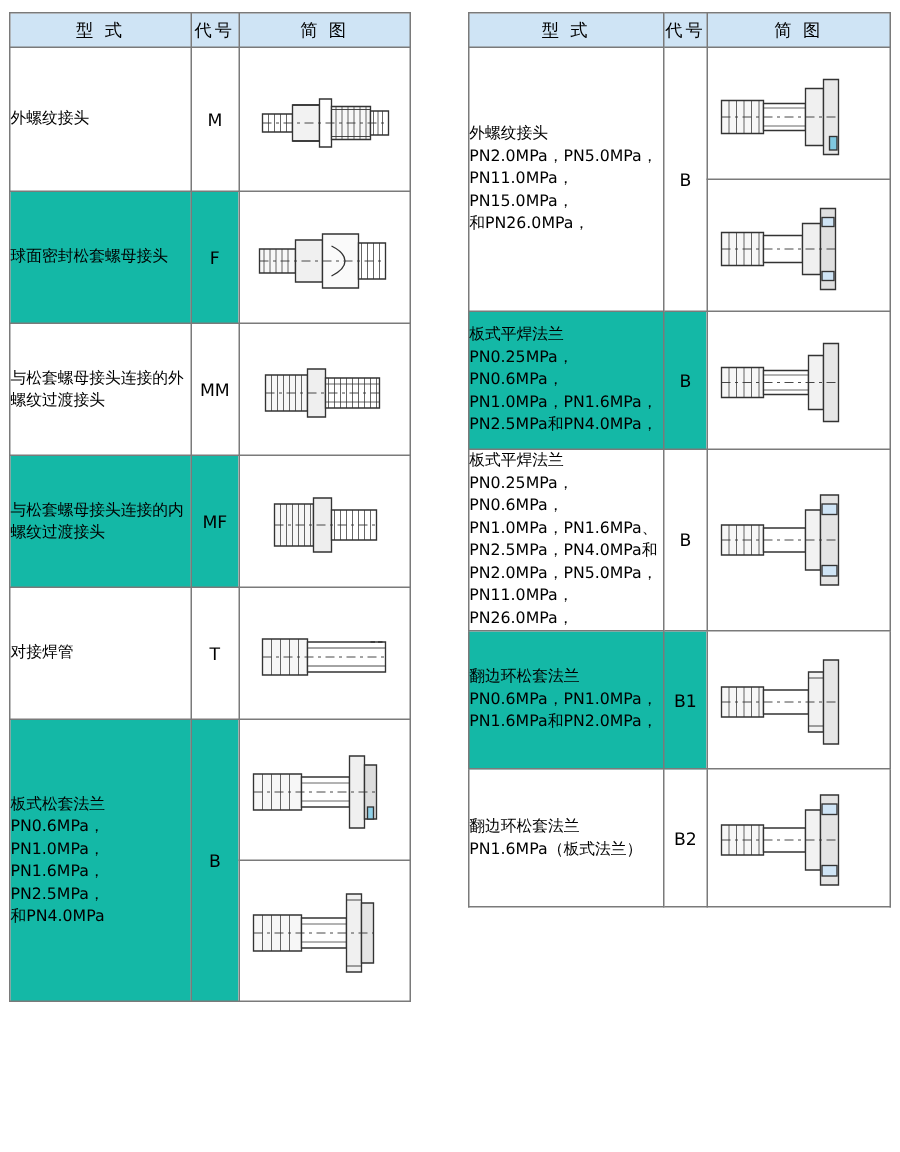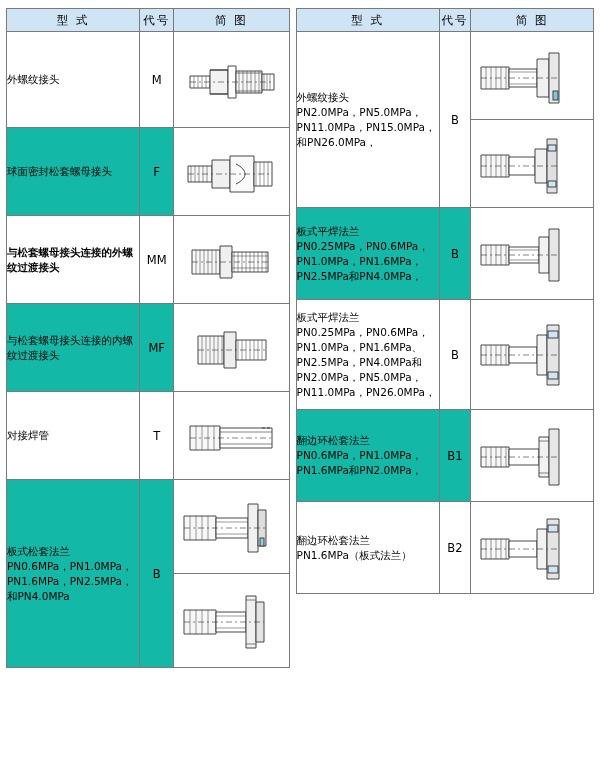--- a/index.html
+++ b/index.html
@@ -23,21 +23,21 @@
   }
   .title {
     font-size: 12.5px;
     line-height: 18px;
     color: #000;
     margin: 2px 0 8px 2px;
     white-space: nowrap;
   }
   .tables {
     display: flex;
-    gap: 0px;
+    gap: 16px;
     align-items: flex-start;
   }
   table.t {
     border-collapse: collapse;
     table-layout: fixed;
     background: #fff;
   }
   table.t td, table.t th {
     border: 1px solid #7a7a7a;
     padding: 0;
@@ -137,21 +137,21 @@
                 <path d="M60 32 C 72 38, 72 46, 60 52" fill="none"></path>
                 <path d="M12 42 L96 42" stroke-dasharray="6 3 2 3" stroke-width="0.6"></path>
                 <path d="M15 34 L15 50 M19 34 L19 50 M23 34 L23 50 M27 34 L27 50 M31 34 L31 50" stroke-width="0.5"></path>
                 <path d="M80 30 L80 54 M84 30 L84 54 M88 30 L88 54 M92 30 L92 54" stroke-width="0.5"></path>
               </g>
             </svg>
           </td>
         </tr>
 
         <tr style="height:88px;">
-          <td class="cell-label plain" style="white-space:pre-line;font-weight:bold;">与松套螺母接头连接的外螺纹过渡接头</td>
+          <td class="cell-label plain" style="white-space:pre-line;">与松套螺母接头连接的外螺纹过渡接头</td>
           <td class="cell-code plain">MM</td>
           <td class="figcell">
             <svg width="110" height="80" viewBox="0 0 110 80">
               <g stroke="#333" fill="#fff" stroke-width="0.9">
                 <path d="M16 30 L16 54 L44 54 L44 30 Z" fill="#f7f7f7"></path>
                 <path d="M44 26 L44 58 L56 58 L56 26 Z" fill="#efefef"></path>
                 <path d="M56 32 L56 52 L92 52 L92 32 Z"></path>
                 <path d="M16 42 L92 42" stroke-dasharray="6 3 2 3" stroke-width="0.6"></path>
                 <path d="M20 30 L20 54 M24 30 L24 54 M28 30 L28 54 M32 30 L32 54 M36 30 L36 54 M40 30 L40 54" stroke-width="0.5"></path>
                 <path d="M58 32 L58 52 M62 32 L62 52 M66 32 L66 52 M70 32 L70 52 M74 32 L74 52 M78 32 L78 52 M82 32 L82 52 M86 32 L86 52 M90 32 L90 52" stroke-width="0.5"></path>

